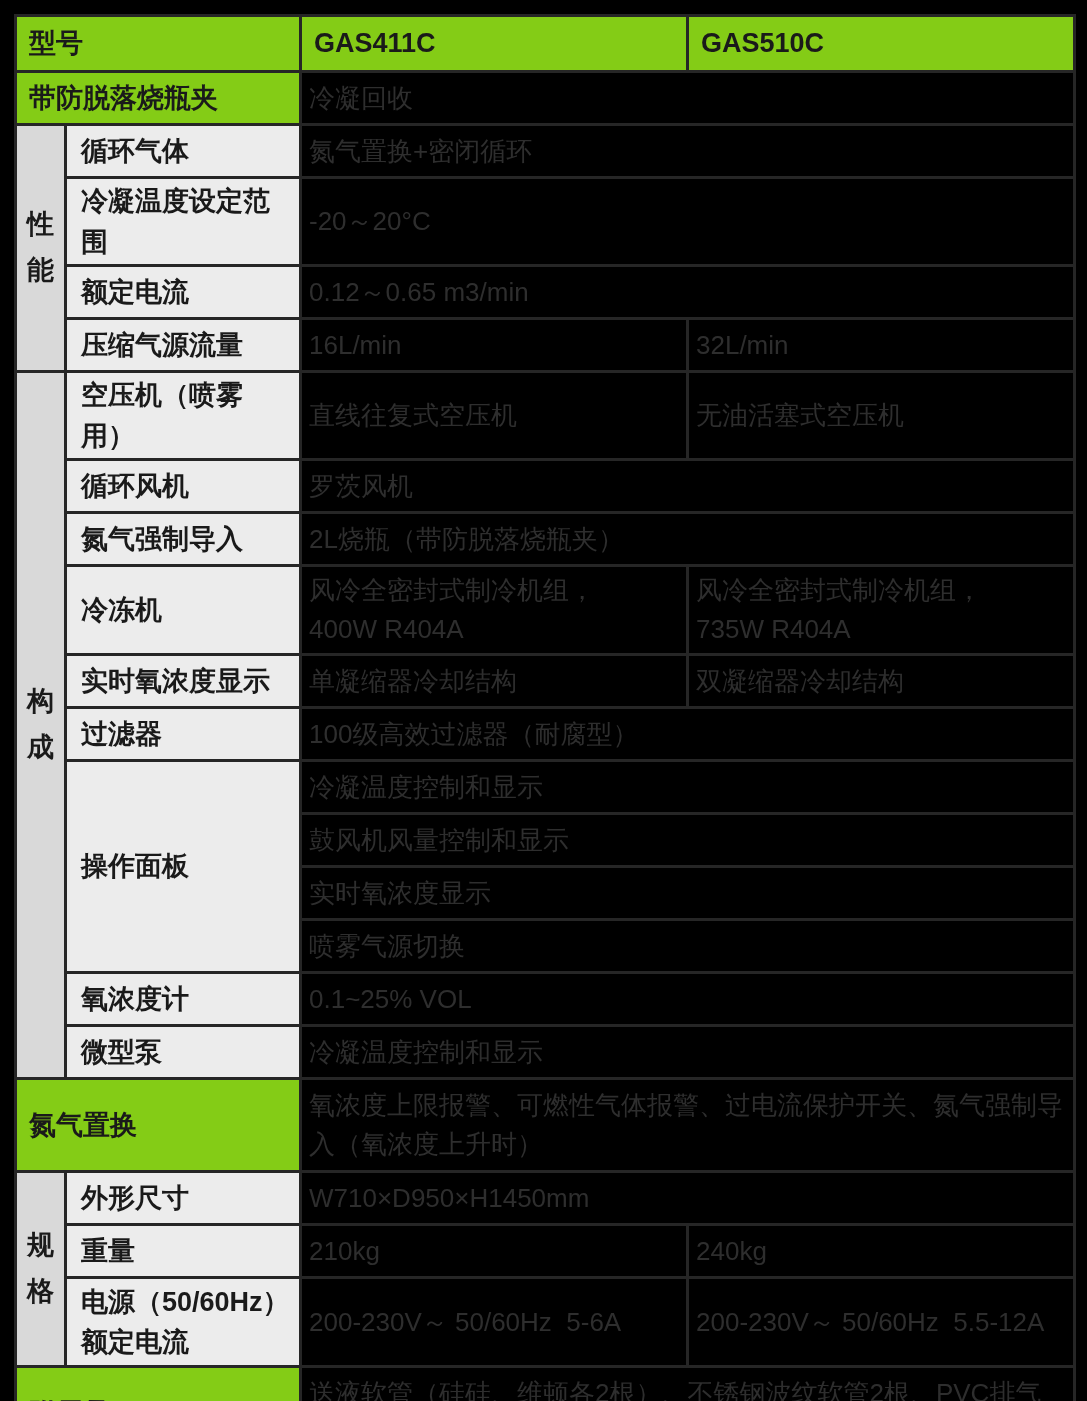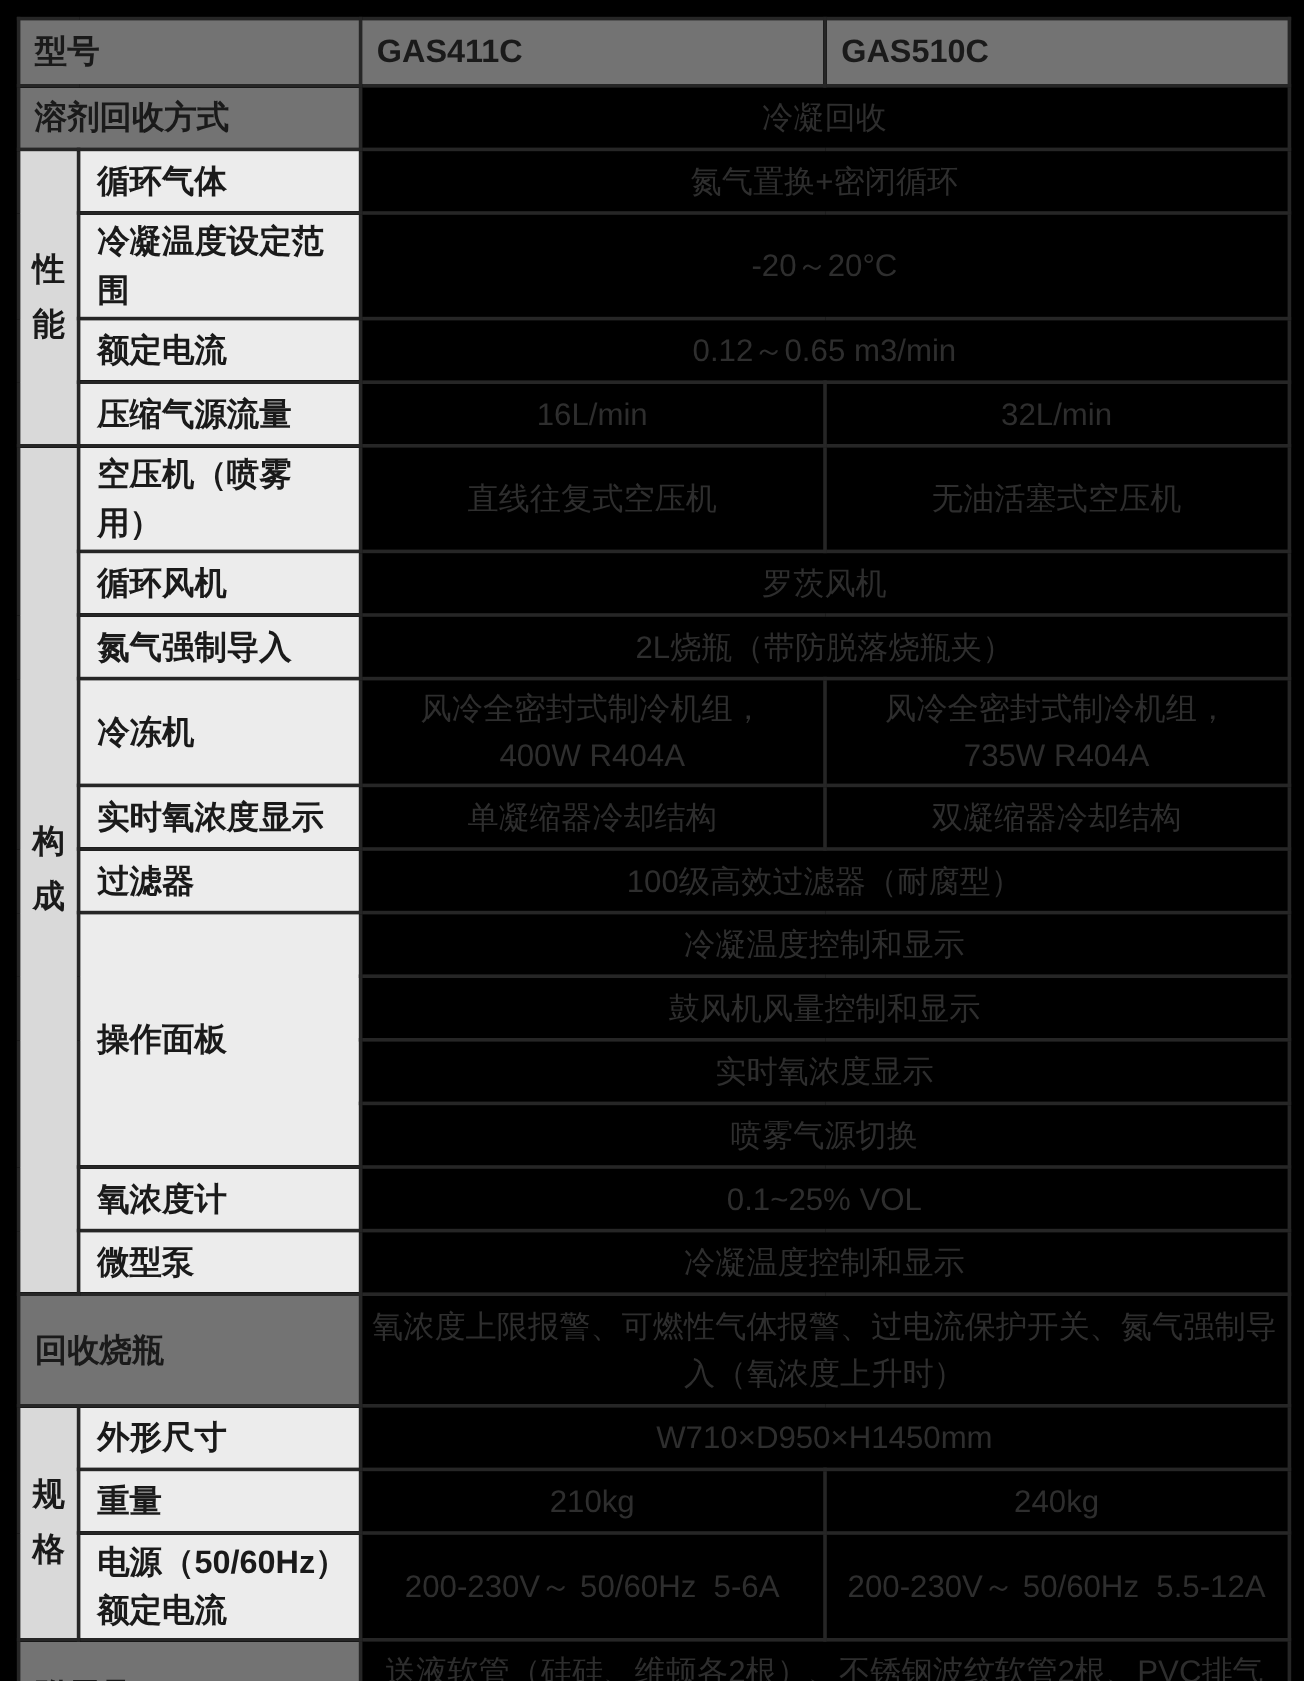--- a/index.html
+++ b/index.html
@@ -27,21 +27,21 @@
 
   td {
     border: 3px solid #262626;
     vertical-align: middle;
     white-space: pre-wrap;
     overflow: hidden;
     line-height: 1.5;
   }
   
   .lab {
-    background: #737373;
+    background: #84cc16;
     color: #1a1a1a;
     font-weight: 600;
     font-size: 27px;
     padding: 2px 8px 2px 12px;
   }
   
   .sub {
     background: #ececec;
     color: #1a1a1a;
     font-weight: 700;
@@ -60,21 +60,20 @@
     word-break: break-all;
     margin-top: 16px;
   }
   
   .val {
     background: #000000;
     color: #2e2e2e;
     font-weight: 400;
     font-size: 26px;
     padding: 2px 8px 2px 7px;
-    text-align: center;
   }
   tr.h-top  { height: 56px; }
   tr.h-std  { height: 53px; }
   tr.h-two  { height: 89px; }
   tr.h-big  { height: 93px; }
 </style>
 </head>
 <body>
 
 <table class="spec">
@@ -86,21 +85,21 @@
   </colgroup>
 
   <tbody>
       <tr class="h-top">
     <td class="lab" colspan="2">型号</td>
     <td class="lab">GAS411C</td>
     <td class="lab">GAS510C</td>
   </tr>
 
   <tr class="h-std">
-    <td class="lab" colspan="2">溶剂回收方式</td>
+    <td class="lab" colspan="2">带防脱落烧瓶夹</td>
     <td class="val" colspan="2">冷凝回收</td>
   </tr>
 
   <tr class="h-std">
     <td class="grp" rowspan="4">性能</td>
     <td class="sub">循环气体</td>
     <td class="val" colspan="2">氮气置换+密闭循环</td>
   </tr>
   <tr class="h-std">
     <td class="sub">冷凝温度设定范围</td>
@@ -162,21 +161,21 @@
   <tr class="h-std">
     <td class="sub">氧浓度计</td>
     <td class="val" colspan="2">0.1~25% VOL</td>
   </tr>
   <tr class="h-std">
     <td class="sub">微型泵</td>
     <td class="val" colspan="2">冷凝温度控制和显示</td>
   </tr>
 
   <tr class="h-big">
-    <td class="lab" colspan="2">回收烧瓶</td>
+    <td class="lab" colspan="2">氮气置换</td>
     <td class="val" colspan="2">氧浓度上限报警、可燃性气体报警、过电流保护开关、氮气强制导入（氧浓度上升时）</td>
   </tr>
 
   <tr class="h-std">
     <td class="grp" rowspan="3">规格</td>
     <td class="sub">外形尺寸</td>
     <td class="val" colspan="2">W710×D950×H1450mm</td>
   </tr>
   <tr class="h-std">
     <td class="sub">重量</td>

